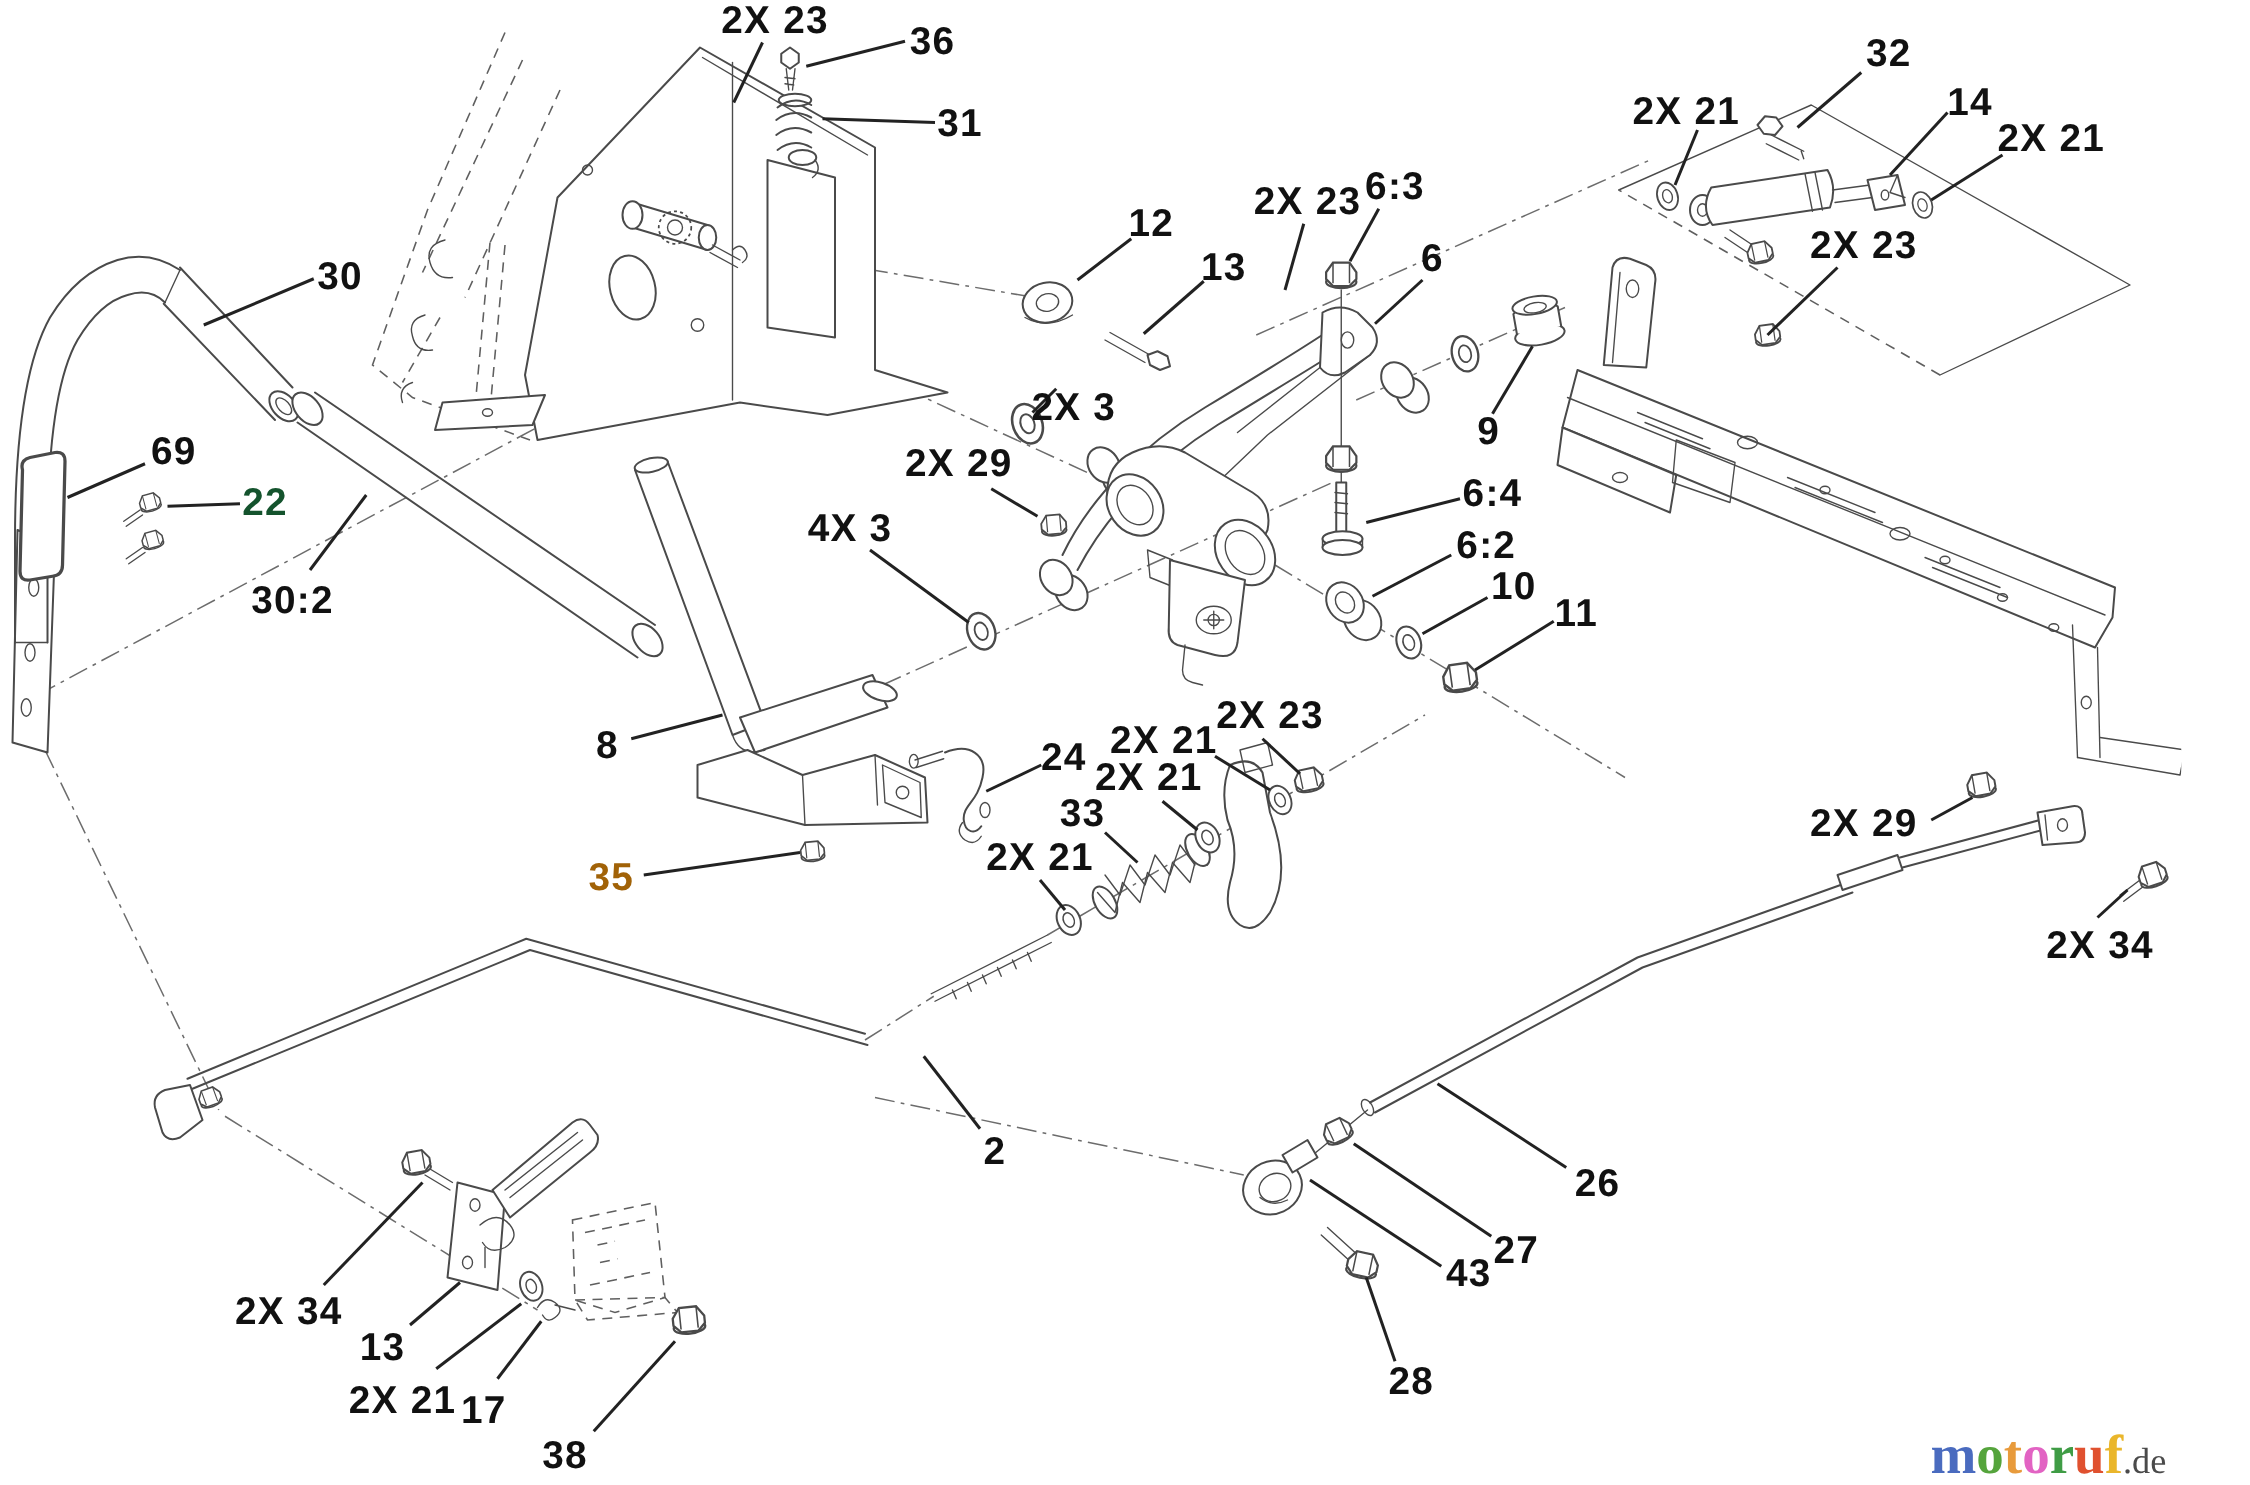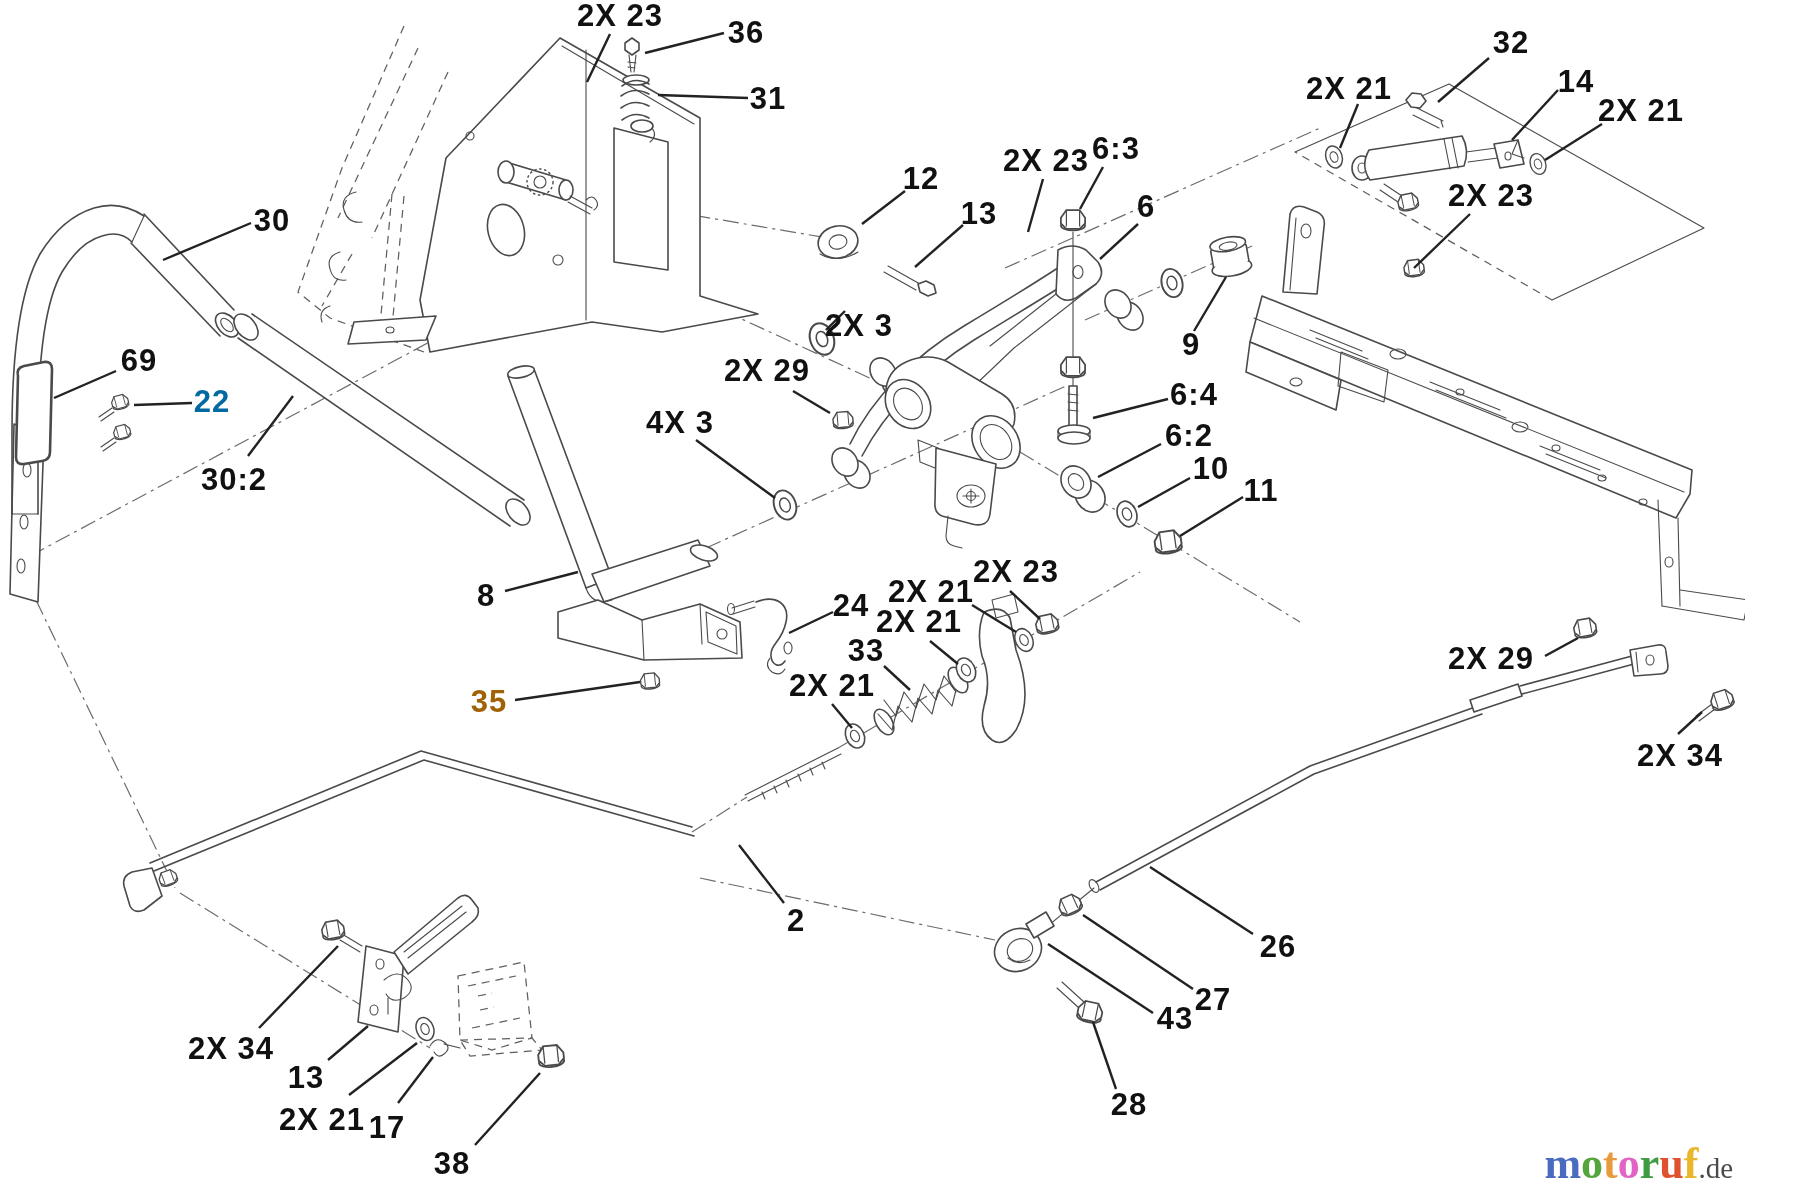--- a/index.html
+++ b/index.html
@@ -354,21 +354,21 @@
       <div class="part-label" style="left: 1191px; top: 345px; color: rgb(17, 17, 17);">9</div>
       <div class="part-label" style="left: 859px; top: 294px; color: rgb(17, 17, 17); margin-top: 32px;">2X 3</div>
       <div class="part-label" style="left: 767px; top: 371px; color: rgb(17, 17, 17);">2X 29</div>
       <div class="part-label" style="left: 680px; top: 423px; color: rgb(17, 17, 17);">4X 3</div>
       <div class="part-label" style="left: 1194px; top: 395px; color: rgb(17, 17, 17);">6:4</div>
       <div class="part-label" style="left: 1189px; top: 436px; color: rgb(17, 17, 17);">6:2</div>
       <div class="part-label" style="left: 1211px; top: 469px; color: rgb(17, 17, 17);">10</div>
       <div class="part-label" style="left: 1261px; top: 491px; color: rgb(17, 17, 17);">11</div>
       <div class="part-label" style="left: 272px; top: 221px; color: rgb(17, 17, 17);">30</div>
       <div class="part-label" style="left: 139px; top: 361px; color: rgb(17, 17, 17);">69</div>
-      <div class="part-label" style="left: 212px; top: 402px; color: #0369a1;">22</div>
+      <div class="part-label" style="left: 212px; top: 402px; color: #14532d;">22</div>
       <div class="part-label" style="left: 234px; top: 480px; color: rgb(17, 17, 17); text-align: right;">30:2</div>
       <div class="part-label" style="left: 486px; top: 596px; color: rgb(17, 17, 17);">8</div>
       <div class="part-label" style="left: 489px; top: 702px; color: #a16207;">35</div>
       <div class="part-label" style="left: 851px; top: 606px; color: rgb(17, 17, 17);">24</div>
       <div class="part-label" style="left: 931px; top: 592px; color: rgb(17, 17, 17);">2X 21</div>
       <div class="part-label" style="left: 1016px; top: 572px; color: rgb(17, 17, 17);">2X 23</div>
       <div class="part-label" style="left: 919px; top: 622px; color: rgb(17, 17, 17);">2X 21</div>
       <div class="part-label" style="left: 866px; top: 651px; color: rgb(17, 17, 17);">33</div>
       <div class="part-label" style="left: 832px; top: 686px; color: rgb(17, 17, 17);">2X 21</div>
       <div class="part-label" style="left: 1491px; top: 659px; color: rgb(17, 17, 17);">2X 29</div>

